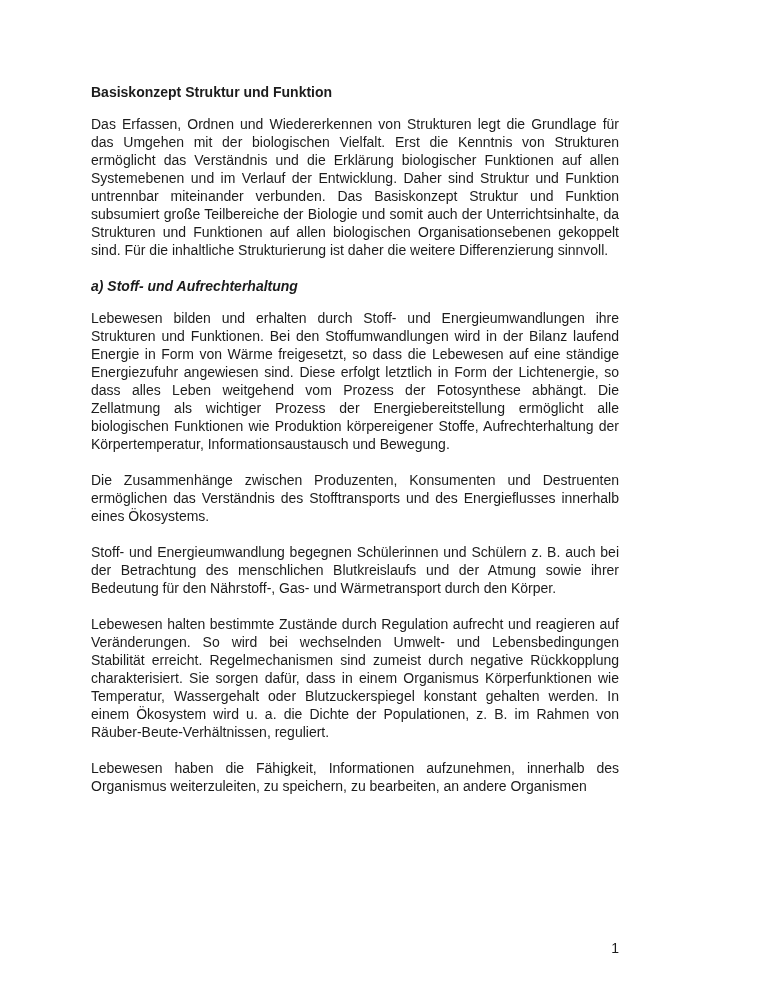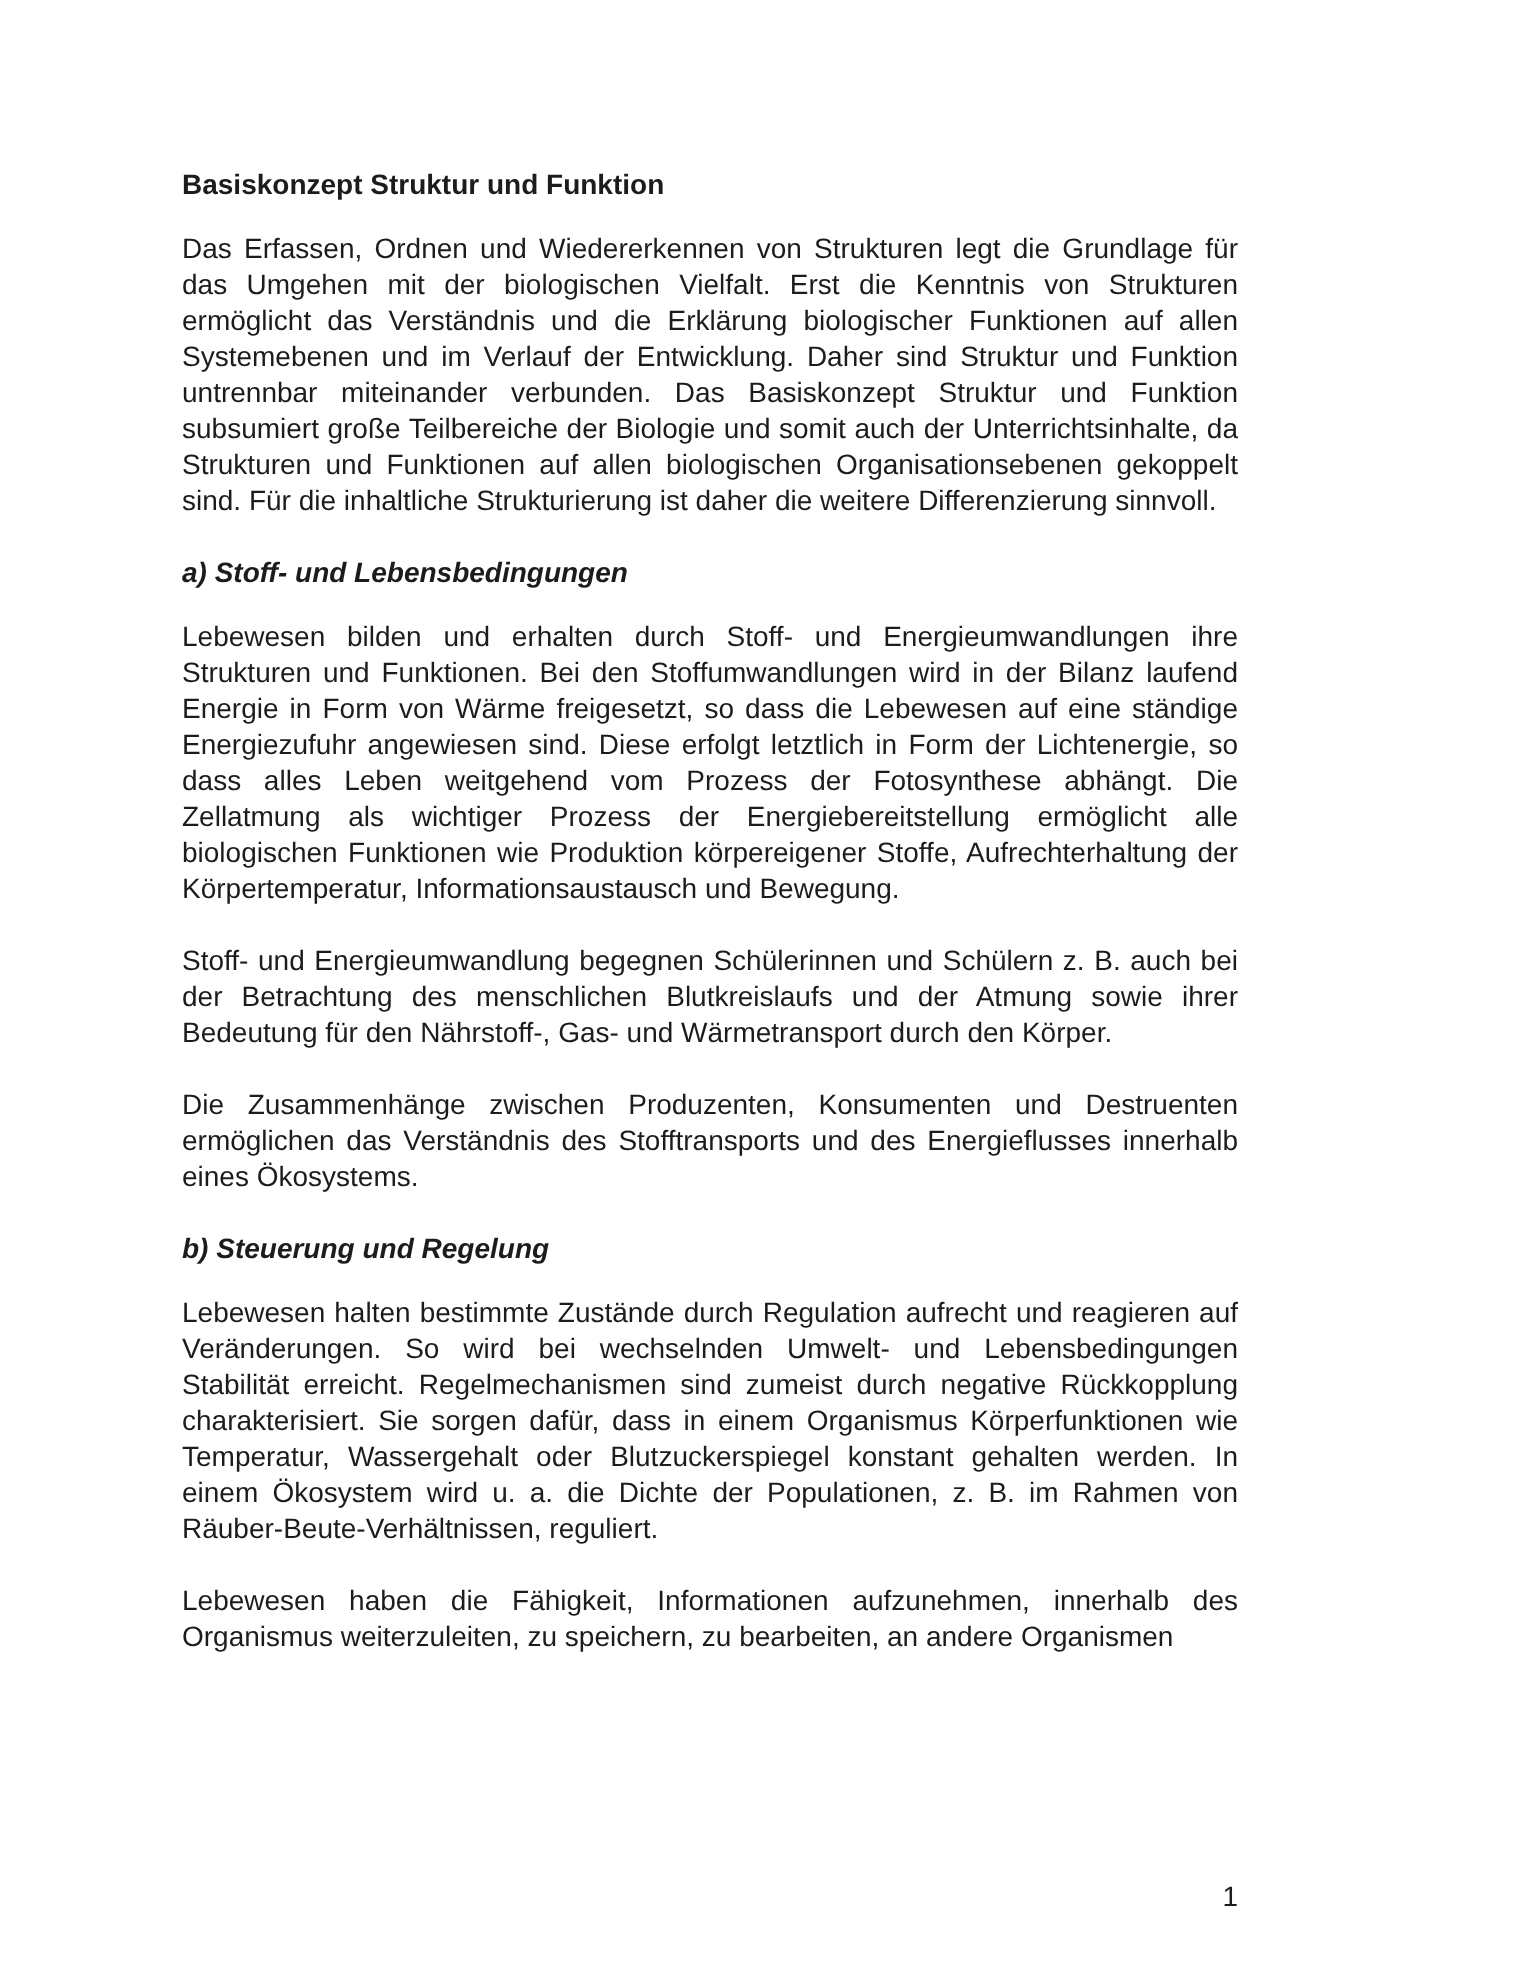--- a/index.html
+++ b/index.html
@@ -45,29 +45,28 @@
 </style>
 </head>
 <body>
 
 <div class="page">
 
   <p class="doc-title">Basiskonzept Struktur und Funktion</p>
 
   <p class="doc-para">Das Erfassen, Ordnen und Wiedererkennen von Strukturen legt die Grundlage für das Umgehen mit der biologischen Vielfalt. Erst die Kenntnis von Strukturen ermöglicht das Verständnis und die Erklärung biologischer Funktionen auf allen Systemebenen und im Verlauf der Entwicklung. Daher sind Struktur und Funktion untrennbar miteinander verbunden. Das Basiskonzept Struktur und Funktion subsumiert große Teilbereiche der Biologie und somit auch der Unterrichtsinhalte, da Strukturen und Funktionen auf allen biologischen Organisationsebenen gekoppelt sind. Für die inhaltliche Strukturierung ist daher die weitere Differenzierung sinnvoll.</p>
 
-  <p class="doc-heading">a) Stoff- und Lebensbedingungen</p>
+  <p class="doc-heading">a) Stoff- und Aufrechterhaltung</p>
 
   <p class="doc-para">Lebewesen bilden und erhalten durch Stoff- und Energieumwandlungen ihre Strukturen und Funktionen. Bei den Stoffumwandlungen wird in der Bilanz laufend Energie in Form von Wärme freigesetzt, so dass die Lebewesen auf eine ständige Energiezufuhr angewiesen sind. Diese erfolgt letztlich in Form der Lichtenergie, so dass alles Leben weitgehend vom Prozess der Fotosynthese abhängt. Die Zellatmung als wichtiger Prozess der Energiebereitstellung ermöglicht alle biologischen Funktionen wie Produktion körpereigener Stoffe, Aufrechterhaltung der Körpertemperatur, Informationsaustausch und Bewegung.</p>
 
+  <p class="doc-para">Die Zusammenhänge zwischen Produzenten, Konsumenten und Destruenten ermöglichen das Verständnis des Stofftransports und des Energieflusses innerhalb eines Ökosystems.</p>
+
   <p class="doc-para">Stoff- und Energieumwandlung begegnen Schülerinnen und Schülern z. B. auch bei der Betrachtung des menschlichen Blutkreislaufs und der Atmung sowie ihrer Bedeutung für den Nährstoff-, Gas- und Wärmetransport durch den Körper.</p>
 
-  <p class="doc-para">Die Zusammenhänge zwischen Produzenten, Konsumenten und Destruenten ermöglichen das Verständnis des Stofftransports und des Energieflusses innerhalb eines Ökosystems.</p>
-
-  <p class="doc-heading">b) Steuerung und Regelung</p>
 
   <p class="doc-para">Lebewesen halten bestimmte Zustände durch Regulation aufrecht und reagieren auf Veränderungen. So wird bei wechselnden Umwelt- und Lebensbedingungen Stabilität erreicht. Regelmechanismen sind zumeist durch negative Rückkopplung charakterisiert. Sie sorgen dafür, dass in einem Organismus Körperfunktionen wie Temperatur, Wassergehalt oder Blutzuckerspiegel konstant gehalten werden. In einem Ökosystem wird u. a. die Dichte der Populationen, z. B. im Rahmen von Räuber-Beute-Verhältnissen, reguliert.</p>
 
 
 
   <p class="doc-para">Lebewesen haben die Fähigkeit, Informationen aufzunehmen, innerhalb des Organismus weiterzuleiten, zu speichern, zu bearbeiten, an andere Organismen</p>
 
   <div class="page-number">1</div>
 
 </div>

